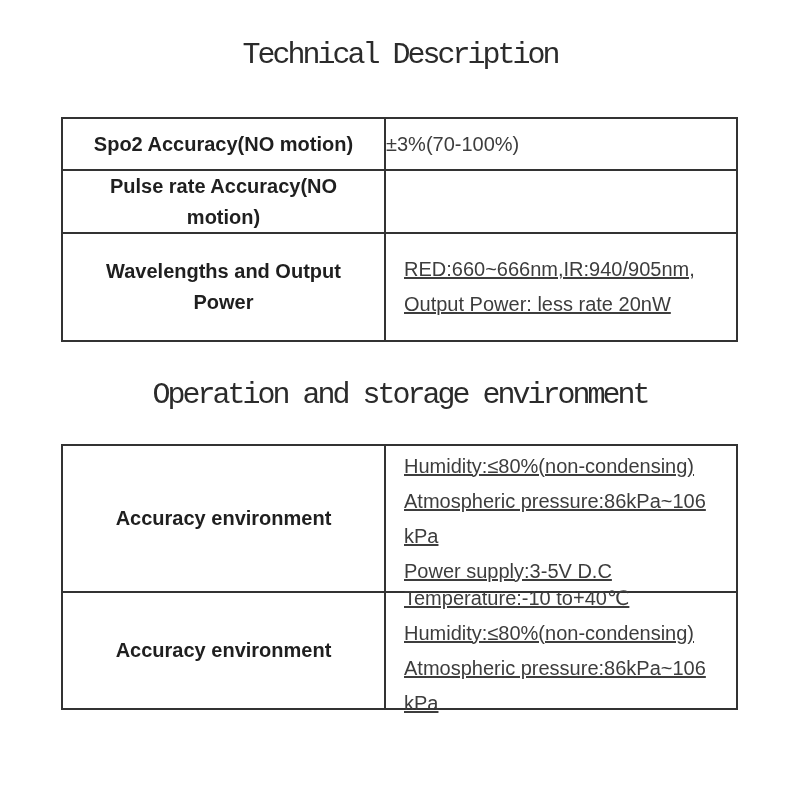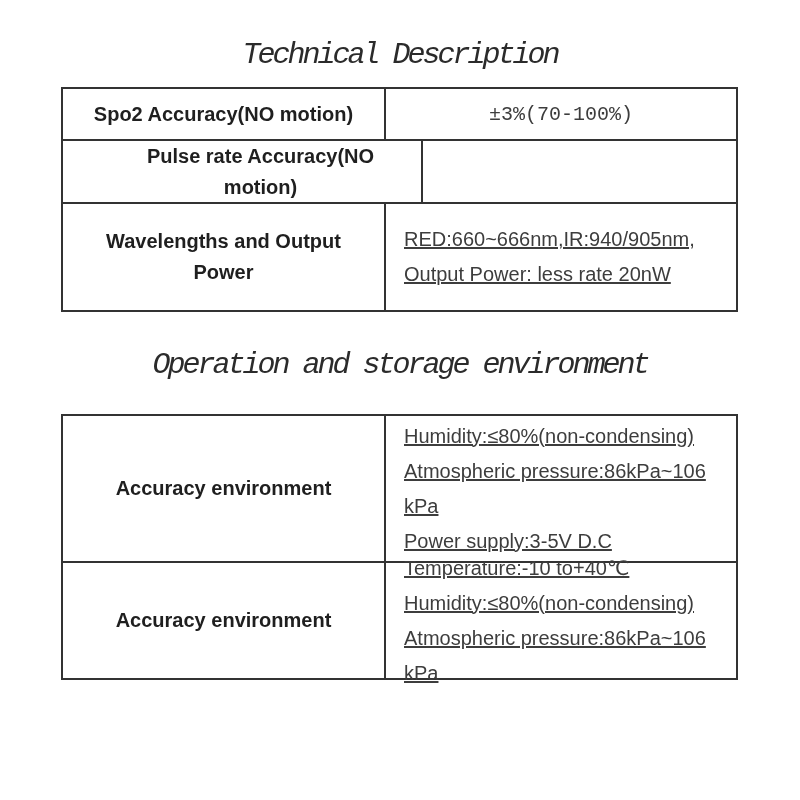--- a/index.html
+++ b/index.html
@@ -11,34 +11,33 @@
   }
   .page { width: 800px; height: 800px; position: relative; }
 
   .heading {
     font-family: "Liberation Mono", "DejaVu Sans Mono", monospace;
     font-size: 30px;
     letter-spacing: -3px;
     color: #2b2b2b;
     text-align: center;
     white-space: nowrap;
-    font-style: italic;
   }
   .heading-technical { padding-top: 38px; }
   .heading-environment { padding-top: 36px; padding-bottom: 0; }
 
   .spec-table {
     border: 2px solid #333333;
     background: #ffffff;
     margin-left: 61px;
     width: 677px;
     display: flex;
     flex-direction: column;
   }
-  .table-technical { margin-top: 15px; }
+  .table-technical { margin-top: 45px; }
   .table-environment { margin-top: 32px; }
 
   .t-row { display: flex; border-top: 2px solid #333333; }
   .t-row:first-child { border-top: none; }
 
   .label-cell {
     width: 323px;
     border-right: 2px solid #333333;
     display: flex;
     align-items: center;
@@ -54,25 +53,25 @@
 
   .value-cell {
     flex: 1;
     display: flex;
     flex-direction: column;
     justify-content: center;
     font-size: 20px;
     color: #3d3d3d;
     line-height: 1.75;
   }
-  .value-center { align-items: center; text-align: center; font-family: Liberation Mono, monospace; }
+  .value-center { align-items: flex-start; text-align: center; }
   .value-left   { align-items: flex-start; text-align: left; padding-left: 18px; padding-right: 6px; text-decoration: underline; }
 
   .row-h50  { height: 50px; }
-  .row-h63  { height: 63px; padding-left: 37px; }
+  .row-h63  { height: 63px; }
   .row-h84  { height: 108px; }
   .row-h145 { height: 145px; }
   .row-h117 { height: 117px; }
 </style>
 </head>
 <body>
 
 <div class="page">
 
   <div class="heading heading-technical">Technical Description</div>

